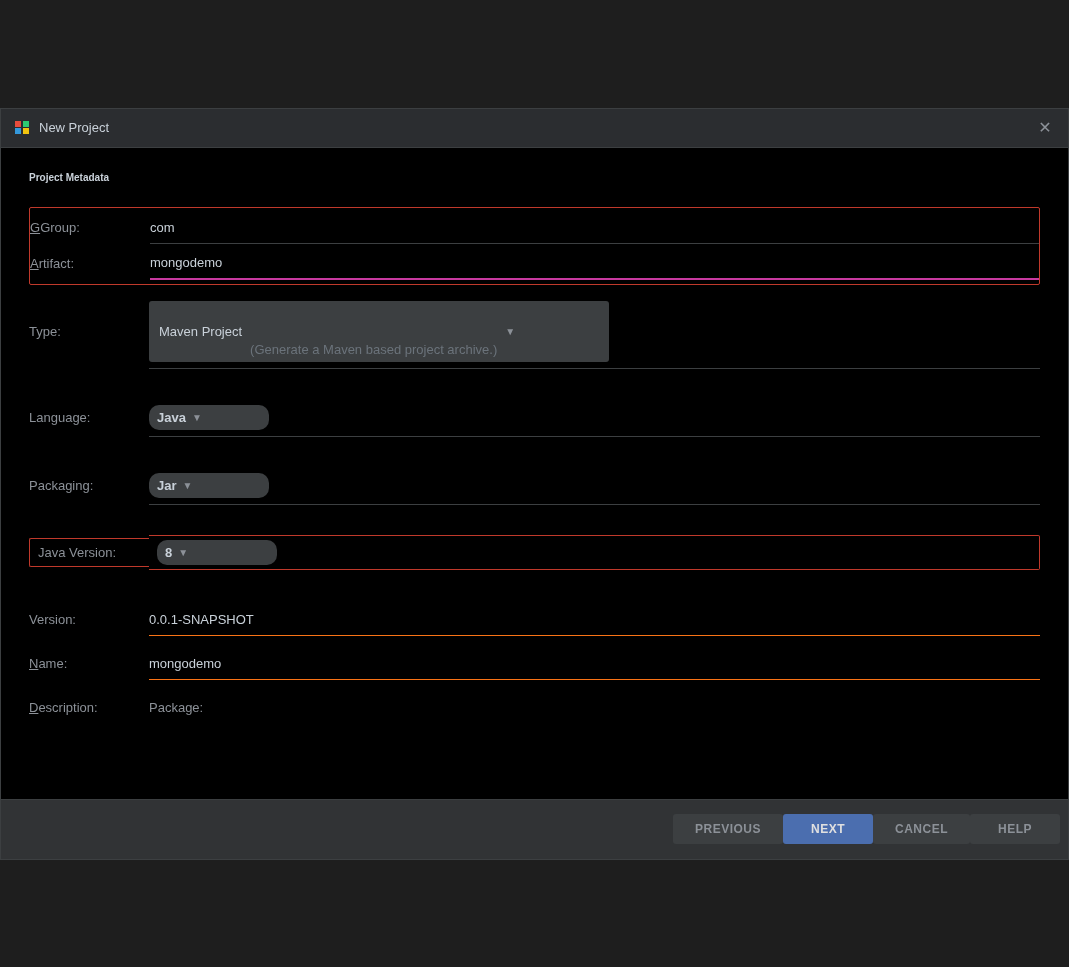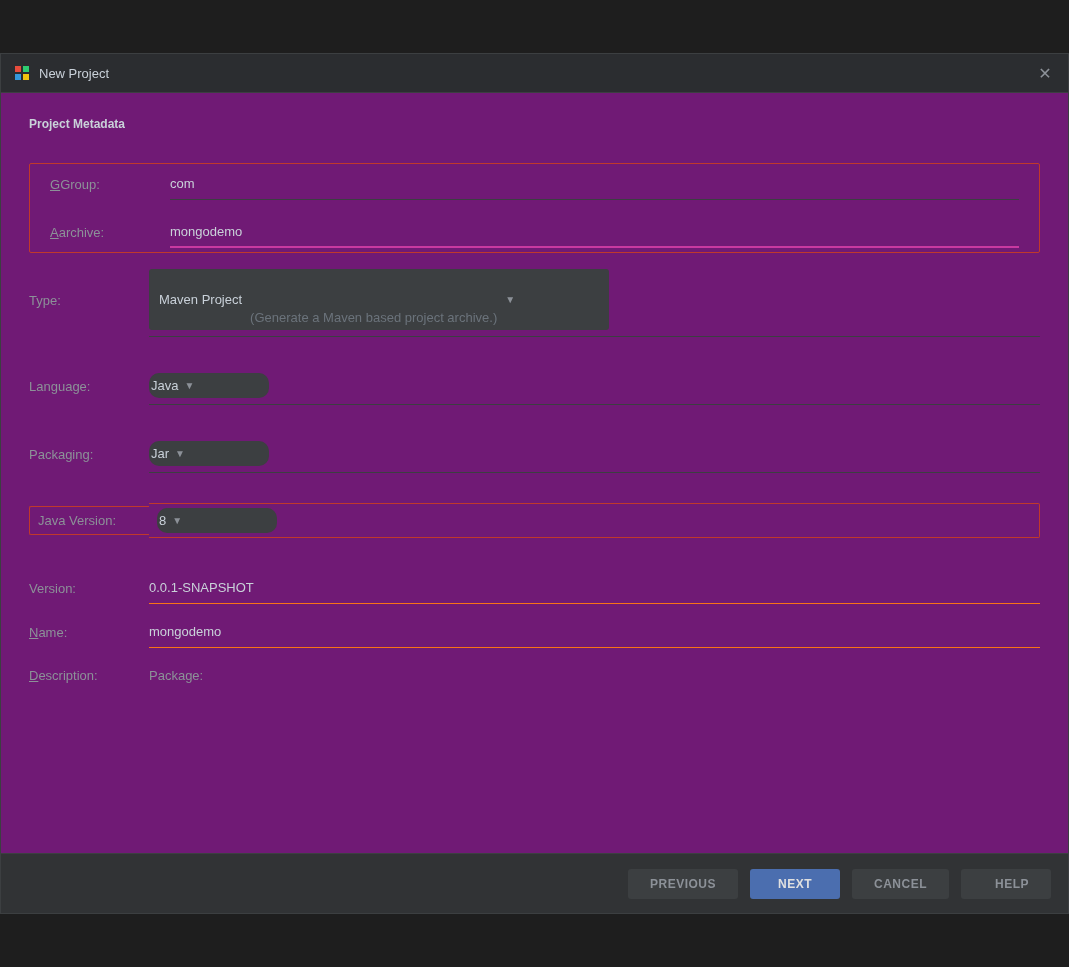--- a/index.html
+++ b/index.html
@@ -8,22 +8,22 @@
       font-family: 'Segoe UI', Arial, sans-serif;
       font-size: 13px;
       color: #c9d1d9;
       display: flex;
       justify-content: center;
       align-items: center;
       min-height: 100vh;
     }
     .dialog {
       width: 1069px;
-      height: 861px;
-      background: #701a75;
+      height: 752px;
+      background: #000000;
       border: 1px solid #3c3f41;
       display: flex;
       flex-direction: column;
       position: relative;
     }
     .titlebar {
       background: #2b2d30;
       padding: 8px 12px;
       display: flex;
       align-items: center;
@@ -59,24 +59,24 @@
       font-size: 16px;
       border-radius: 2px;
     }
 
     .content {
       flex: 1;
       padding: 24px 28px;
       overflow-y: auto;
     }
     .section-title {
-      font-size: 12px;
+      font-size: 10px;
       font-weight: bold;
       color: #c9d1d9;
-      margin-bottom: 32px;
+      margin-bottom: 24px;
     }
     .form-grid {
       display: grid;
       grid-template-columns: 120px 1fr;
       row-gap: 12px;
       align-items: center;
     }
     .field-label {
       color: #8c9198;
       font-size: 13px;
@@ -104,44 +104,45 @@
       color: #c9d1d9;
       font-size: 13px;
       width: 100%;
       font-family: Liberation Sans, sans-serif;
     }
 
     .highlighted-section {
       border: 1.5px solid #c0392b;
       border-radius: 2px;
       margin-bottom: 4px;
-      padding: 4px 20px;
+      padding: 4px 0;
       display: grid;
       grid-template-columns: 120px 1fr;
-      row-gap: 16px;
+      row-gap: 4px;
     }
     .highlighted-section .field-label {
       color: #8c9198;
     }
     .highlighted-section .field-value {
       border-bottom: 1px solid #3c3f41;
     }
 
     .dropdown-field {
       background: #3c3f41;
       border: none;
       border-radius: 10px;
       color: #c9d1d9;
       font-size: 13px;
-      padding: 5px 2px;
+      padding: 5px 8px;
       cursor: pointer;
       display: flex;
       align-items: center;
       gap: 6px;
       min-width: 120px;
+      font-weight: bold;
     }
     .dropdown-arrow {
       font-size: 10px;
       color: #8c9198;
     }
     .type-dropdown {
       background: #3c3f41;
       border: none;
       border-radius: 3px;
       color: #c9d1d9;
@@ -155,25 +156,25 @@
     }
     .type-hint {
       color: #6b737b;
       font-size: 13px;
       margin-top: 36px;
     }
 
     .bottom-bar {
       background: #313335;
       border-top: 1px solid #3c3f41;
-      padding: 12px 17px;
+      padding: 12px 8px;
       display: flex;
       justify-content: flex-end;
       align-items: center;
-      gap: 12px;
+      gap: 0;
       min-height: 60px;
     }
     .btn {
       padding: 8px 22px;
       border: none;
       border-radius: 3px;
       font-size: 12px;
       font-weight: bold;
       cursor: pointer;
       letter-spacing: 0.5px;
@@ -189,21 +190,20 @@
       background: #4b6eaf;
       color: #e0e0e0;
     }
     .btn-cancel {
       background: #3c3f41;
       color: #8c9198;
     }
     .btn-help {
       background: #3c3f41;
       color: #8c9198;
-      text-align: right;
     }
 
     
     .icon-r { width:6px;height:6px;background:#e74c3c;display:inline-block; }
     .icon-g { width:6px;height:6px;background:#2ecc71;display:inline-block; }
     .icon-b { width:6px;height:6px;background:#3498db;display:inline-block; }
     .icon-y { width:6px;height:6px;background:#f1c40f;display:inline-block; }
     .icon-grid { display:grid;grid-template-columns:1fr 1fr;gap:1px;width:14px;height:14px; }
   </style>
 </head>
@@ -232,21 +232,21 @@
     <div class="highlighted-section">
 
       <div class="field-label">
         <span class="underline">G</span><span>Group:</span>
       </div>
       <div class="field-value">
         <input class="field-input" value="com" style="">
       </div>
 
       <div class="field-label">
-        <span class="underline">A</span><span>archive:</span>
+        <span class="underline">A</span><span>rtifact:</span>
       </div>
       <div class="field-value artifact-row" style="border-bottom: 2px solid #c839a0;">
         <input class="field-input" value="mongodemo" style="">
       </div>
     </div>
 
     <div class="form-grid" style="margin-top: 10px;">
       <div class="field-label">
         <span>Type:</span>
       </div>

